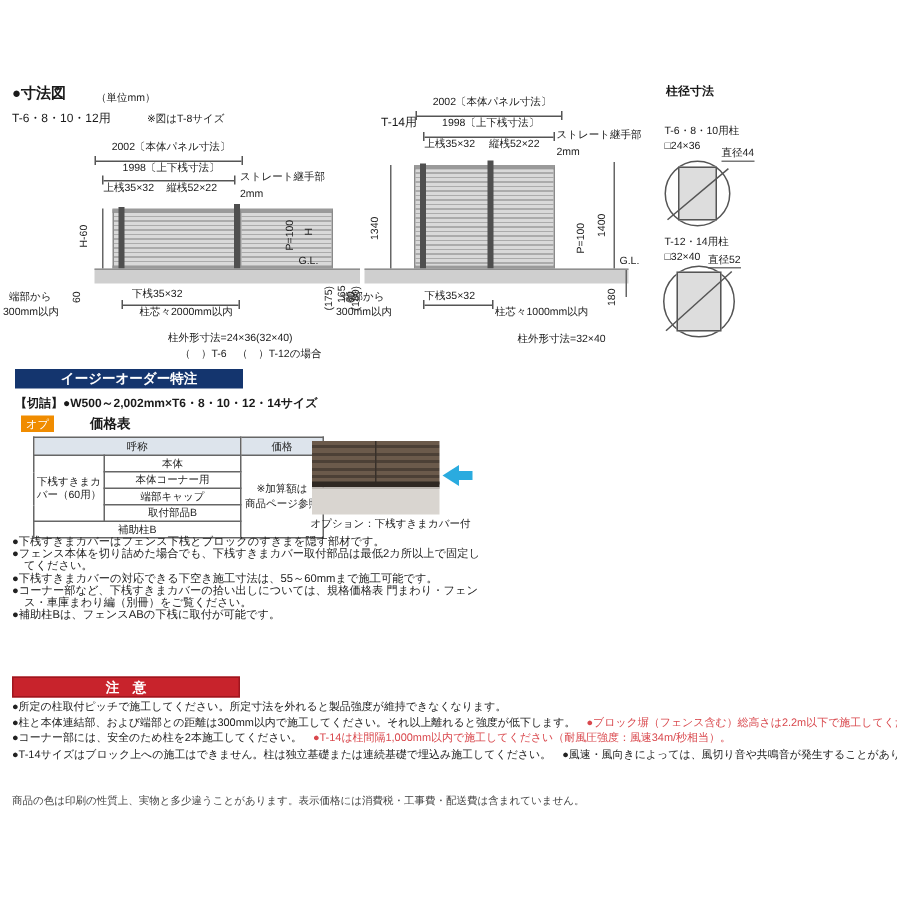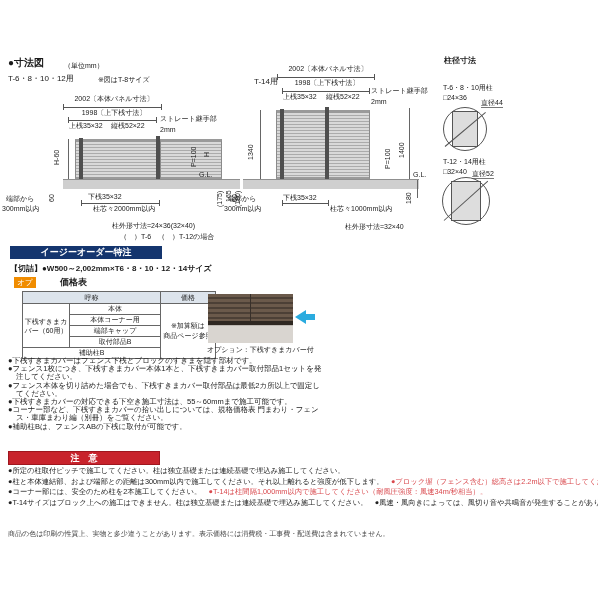--- a/index.html
+++ b/index.html
@@ -196,31 +196,30 @@
   <div class="photo-seam" style="left:250px;top:294px;width:1px;height:29px"></div>
   <div class="photo-cover" style="left:208px;top:321px;width:85px;height:4px"></div>
   <div class="photo-base" style="left:208px;top:325px;width:85px;height:17px"></div>
   <div class="arrow-tri" style="left:295px;top:310px"></div>
   <div class="arrow-tail" style="left:306px;top:314px;width:9px;height:6px"></div>
   <div class="abs t7" style="left:207px;top:345px">オプション：下桟すきまカバー付</div>
 </div>
 
 <div class="notes">
   <div>●下桟すきまカバーはフェンス下桟とブロックのすきまを隠す部材です。</div>
-  <div>●フェンス1枚につき、下桟すきまカバー本体1本と、下桟すきまカバー取付部品1セットを発注してください。</div>
   <div>●フェンス本体を切り詰めた場合でも、下桟すきまカバー取付部品は最低2カ所以上で固定してください。</div>
   <div>●下桟すきまカバーの対応できる下空き施工寸法は、55～60mmまで施工可能です。</div>
   <div>●コーナー部など、下桟すきまカバーの拾い出しについては、規格価格表 門まわり・フェンス・車庫まわり編（別冊）をご覧ください。</div>
   <div>●補助柱Bは、フェンスABの下桟に取付が可能です。</div>
 </div>
 
 <div class="banner-red" style="left:8px;top:451px;width:150px;height:12px">注　意</div>
 <div class="cautions">
   <div class="cline">
-    <span>●所定の柱取付ピッチで施工してください。柱は独立基礎または連続基礎で埋込み施工してください。</span>
+    <span>●所定の柱取付ピッチで施工してください。所定寸法を外れると製品強度が維持できなくなります。</span>
   </div>
   <div class="cline">
     <span>●柱と本体連結部、および端部との距離は300mm以内で施工してください。それ以上離れると強度が低下します。　</span><span class="red">●ブロック塀（フェンス含む）総高さは2.2m以下で施工してください。</span>
   </div>
   <div class="cline">
     <span>●コーナー部には、安全のため柱を2本施工してください。　</span><span class="red">●T-14は柱間隔1,000mm以内で施工してください（耐風圧強度：風速34m/秒相当）。</span>
   </div>
   <div class="cline">
     <span>●T-14サイズはブロック上への施工はできません。柱は独立基礎または連続基礎で埋込み施工してください。　</span><span>●風速・風向きによっては、風切り音や共鳴音が発生することがあります。</span>
   </div>

